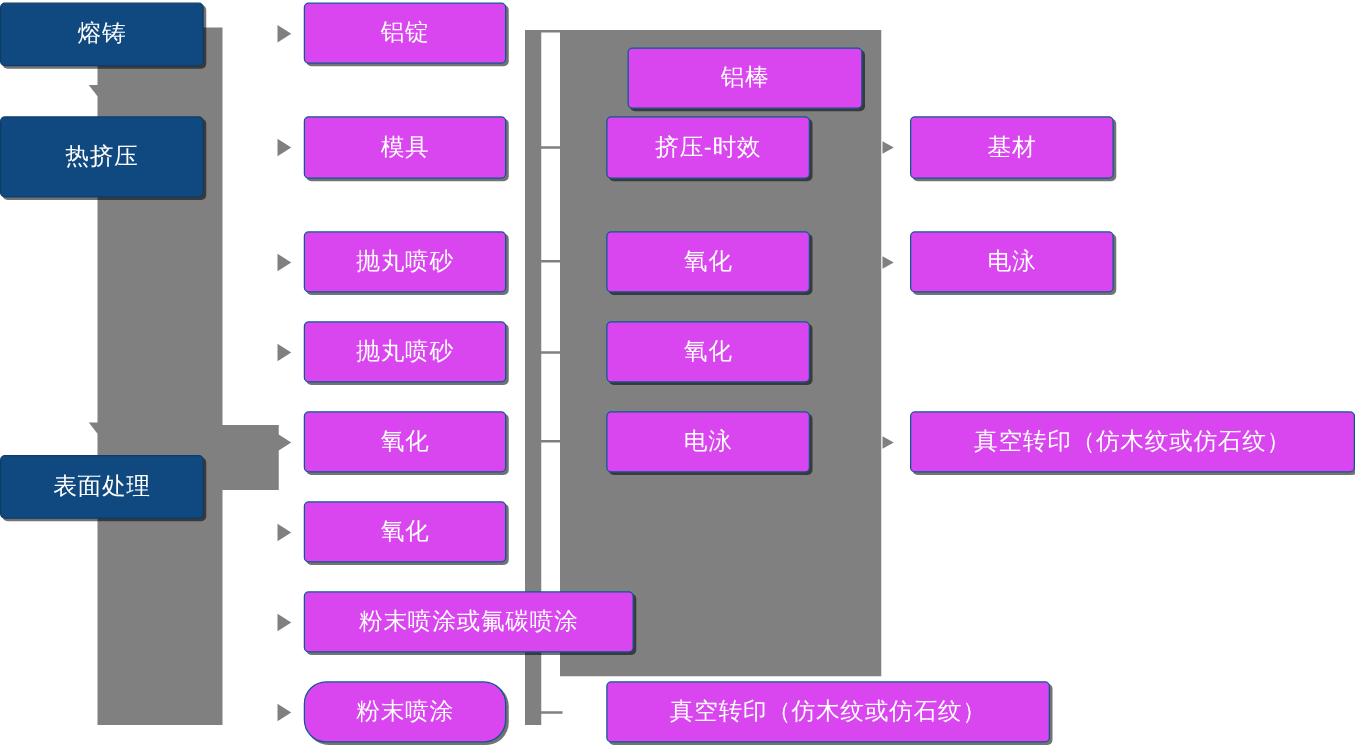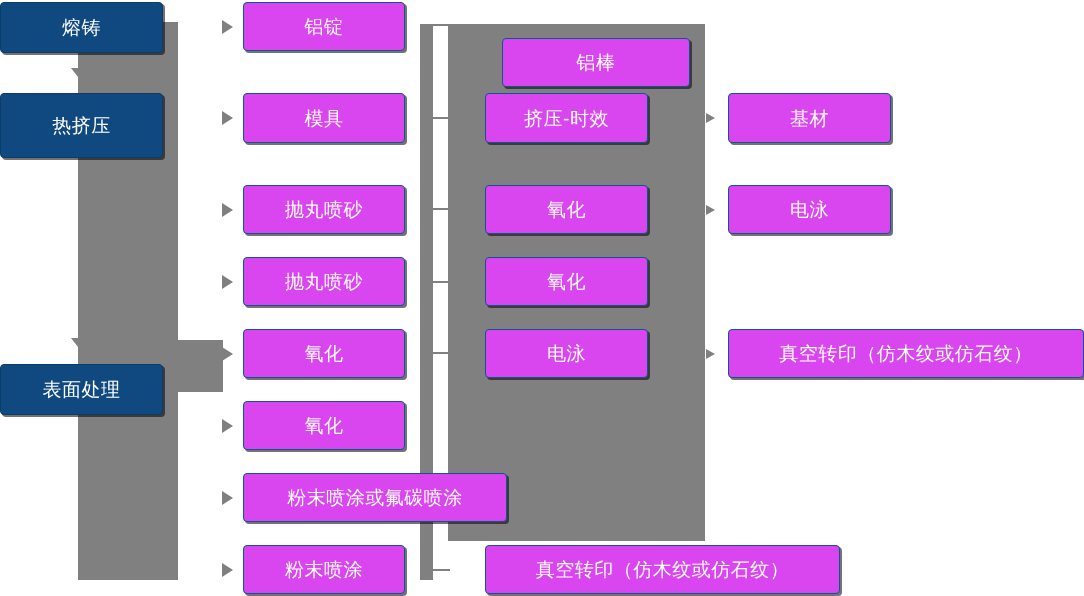--- a/index.html
+++ b/index.html
@@ -140,21 +140,21 @@
   </div>
   <div class="node bright" style="left:243px; top:329px; width:162px; height:49px;">
     <span>氧化</span>
   </div>
   <div class="node bright" style="left:243px; top:401px; width:162px; height:49px;">
     <span>氧化</span>
   </div>
   <div class="node bright wide-text" style="left:243px; top:473px; width:264px; height:49px;">
     <span>粉末喷涂或氟碳喷涂</span>
   </div>
-  <div class="node bright" style="left:243px; top:545px; width:162px; height:49px;">
+  <div class="node bright" style="left:243px; top:545px; width:162px; height:49px;border-radius:18px;">
     <span>粉末喷涂</span>
   </div>
 
   <div class="node bright" style="left:502px; top:2px; width:188px; height:49px;margin-top:36px;">
     <span>铝棒</span>
   </div>
   <div class="node bright" style="left:485px; top:93px; width:163px; height:50px;align-items:center;">
     <span>挤压-时效</span>
   </div>
   <div class="node bright" style="left:485px; top:185px; width:163px; height:49px;">

